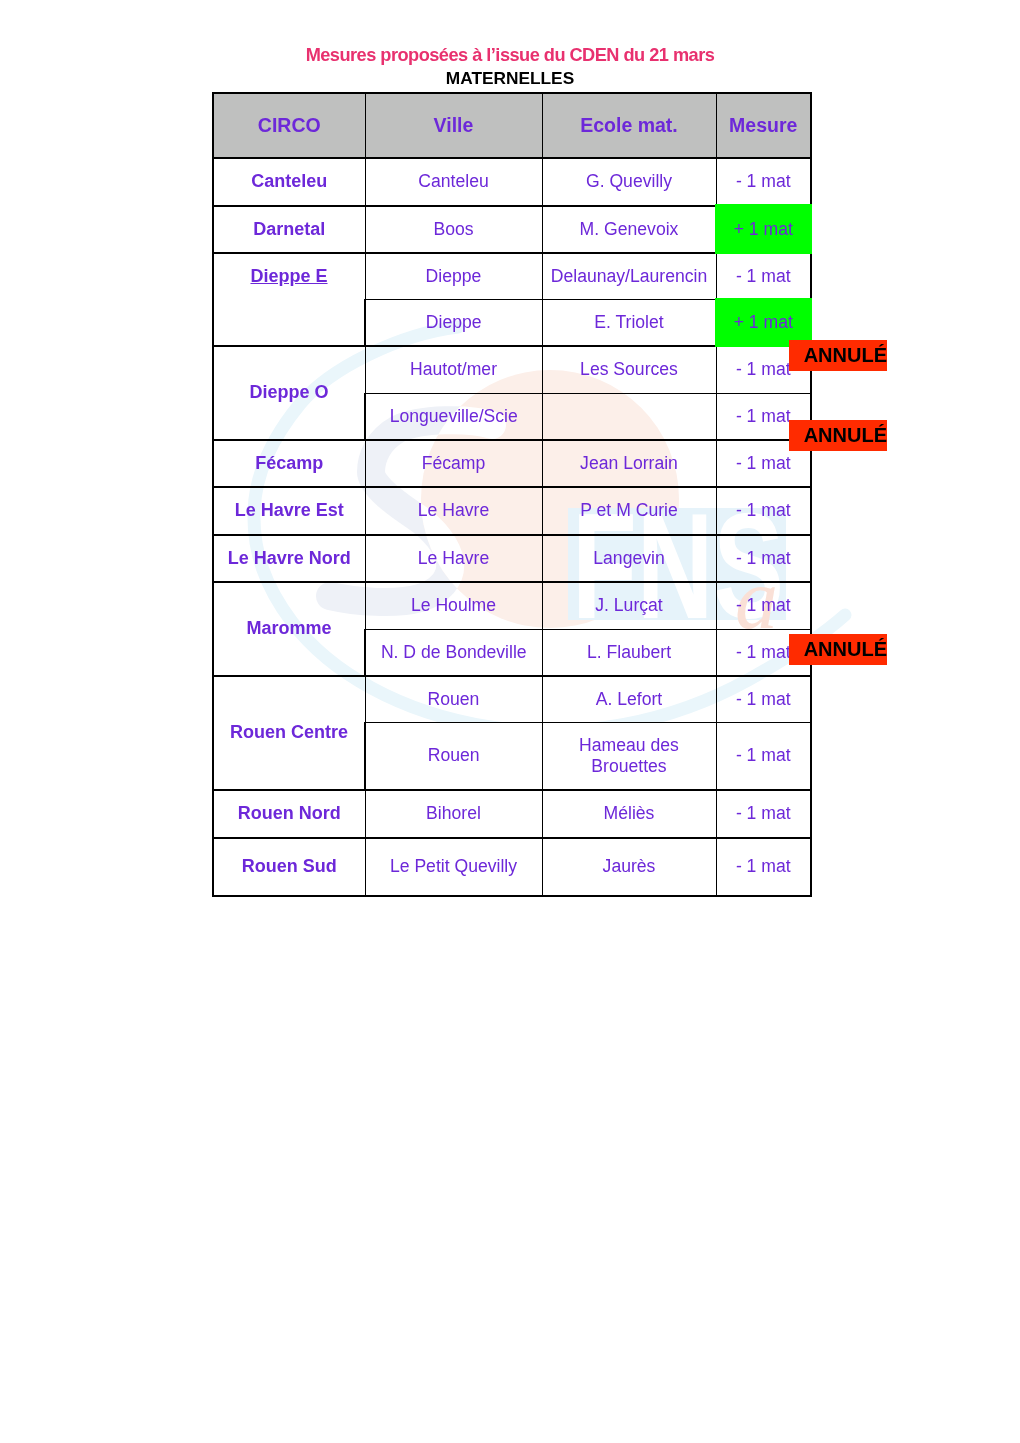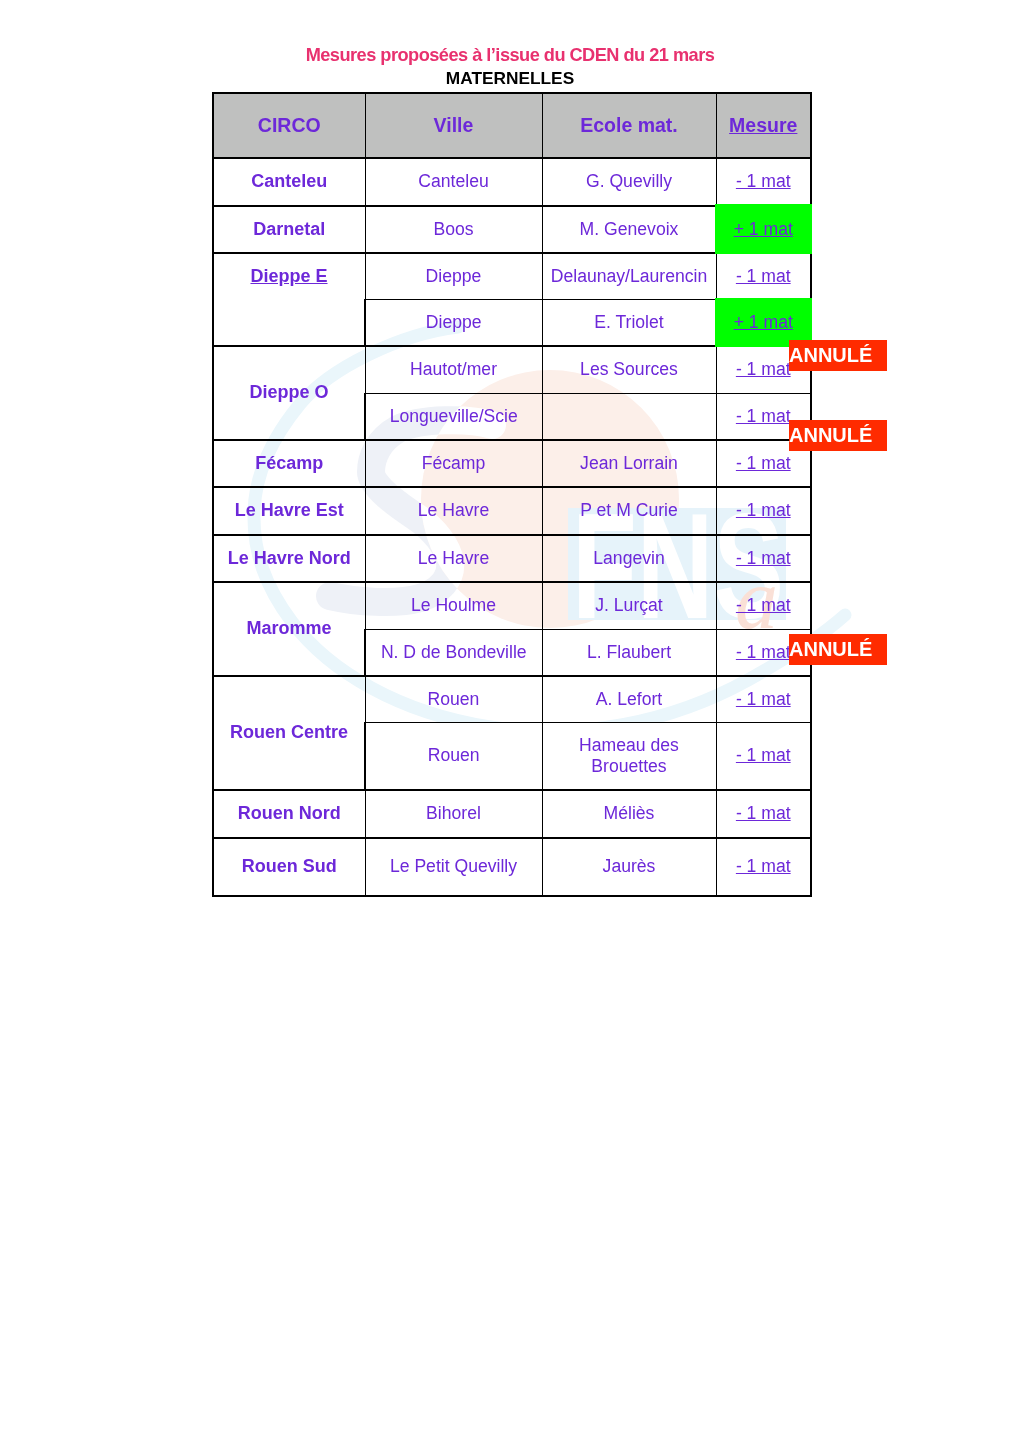--- a/index.html
+++ b/index.html
@@ -21,28 +21,28 @@
   table.t col.c1{width:152px;} table.t col.c2{width:177px;}
   table.t col.c3{width:174px;} table.t col.c4{width:95px;}
   table.t td{border:1px solid #000;padding:12px 2px;text-align:center;vertical-align:middle;
              font-size:17.6px;color:#6d28d9;line-height:1.2;}
   table.t td.hd{background:#bfc0bf;font-weight:bold;font-size:19.5px;height:39px;}
   table.t td.circ{font-weight:bold;font-size:18px;}
   table.t td.vtop{vertical-align:top;padding-top:12px;text-decoration:underline;}
   table.t tr.grp > td{border-top:2.5px solid #000;}
   table.t tr:first-child > td{border-top:2.5px solid #000;}
   table.t td:first-child{border-left:2.5px solid #000;}
-  table.t td:last-child{border-right:2.5px solid #000;text-decoration:underline;}
+  table.t td:last-child{border-right:2.5px solid #000;}
   table.t tr:last-child > td{border-bottom:2.5px solid #000;}
   table.t td.green{background:#00ff00;position:relative;}
   table.t td.green::before{content:"";position:absolute;left:-2px;right:-1.5px;top:-2.5px;bottom:-2px;background:#00ff00;z-index:0;}
   table.t td.green > span{position:relative;z-index:1;}
   table.t td.white{background:#ffffff;}
-  .badge{position:absolute;background:#ff2b00;color:#ffffff;font-weight:bold;
-         font-size:20px;z-index:5;text-align:left;line-height:31px;height:31px;width:98px;}
+  .badge{position:absolute;background:#ff2b00;color:#000000;font-weight:bold;
+         font-size:20px;z-index:5;text-align:right;line-height:31px;height:31px;width:98px;}
 </style>
 </head>
 <body>
 
 <div class="page">
   <svg class="watermark" width="1020" height="1443" viewBox="0 0 1020 1443" aria-hidden="true">
     <defs>
       <clipPath id="wm-circle-clip">
           <circle cx="550" cy="499" r="129"></circle>
         </clipPath>

